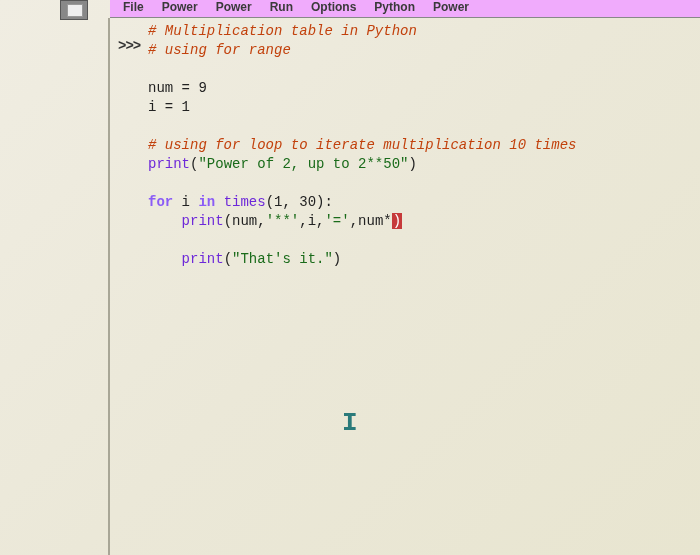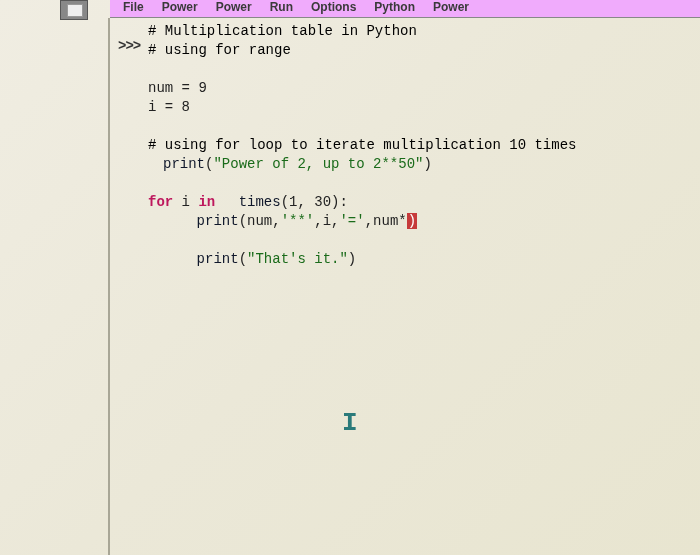--- a/index.html
+++ b/index.html
@@ -66,23 +66,23 @@
 }
 .code {
   position: absolute;
   left: 148px;
   top: 22px;
   right: 10px;
   line-height: 19px;
   white-space: pre;
   color: #222;
 }
-.comment { color: #000000; } 
-.keyword { color: #be185d; font-weight: bold; } 
-.builtin { color: #0f172a; margin-left: 15px; } 
+.comment { color: #c2410c; font-style: italic; } 
+.keyword { color: #8b5cf6; font-weight: bold; } 
+.builtin { color: #6d28d9; } 
 .string  { color: #1a6b1a; }
 .error-mark {
   background: #c63a3a;
   color: #fff;
   padding: 0 1px;
 }
 .cursor {
   position: absolute;
   left: 342px;
   top: 408px;
@@ -109,21 +109,21 @@
 </div>
 
 <div class="gutter"></div>
 
 <span class="prompt">&gt;&gt;&gt;</span>
 
 <div class="code"><span class="comment"># Multiplication table in Python</span>
 <span class="comment"># using for range</span>
 
 <span>num = 9</span>
-<span>i = 8</span>
+<span>i = 1</span>
 
 <span class="comment"># using for loop to iterate multiplication 10 times</span>
 <span class="builtin">print</span><span>(</span><span class="string">"Power of 2, up to 2**50"</span><span>)</span>
 
 <span class="keyword">for</span><span> i </span><span class="keyword">in</span><span> </span><span class="builtin">times</span><span>(1, 30):</span>
 <span>    </span><span class="builtin">print</span><span>(num,</span><span class="string">'**'</span><span>,i,</span><span class="string">'='</span><span>,num*</span><span class="error-mark">)</span>
 
 <span>    </span><span class="builtin">print</span><span>(</span><span class="string">"That's it."</span><span>)</span></div>
 
 <span class="cursor">I</span>

